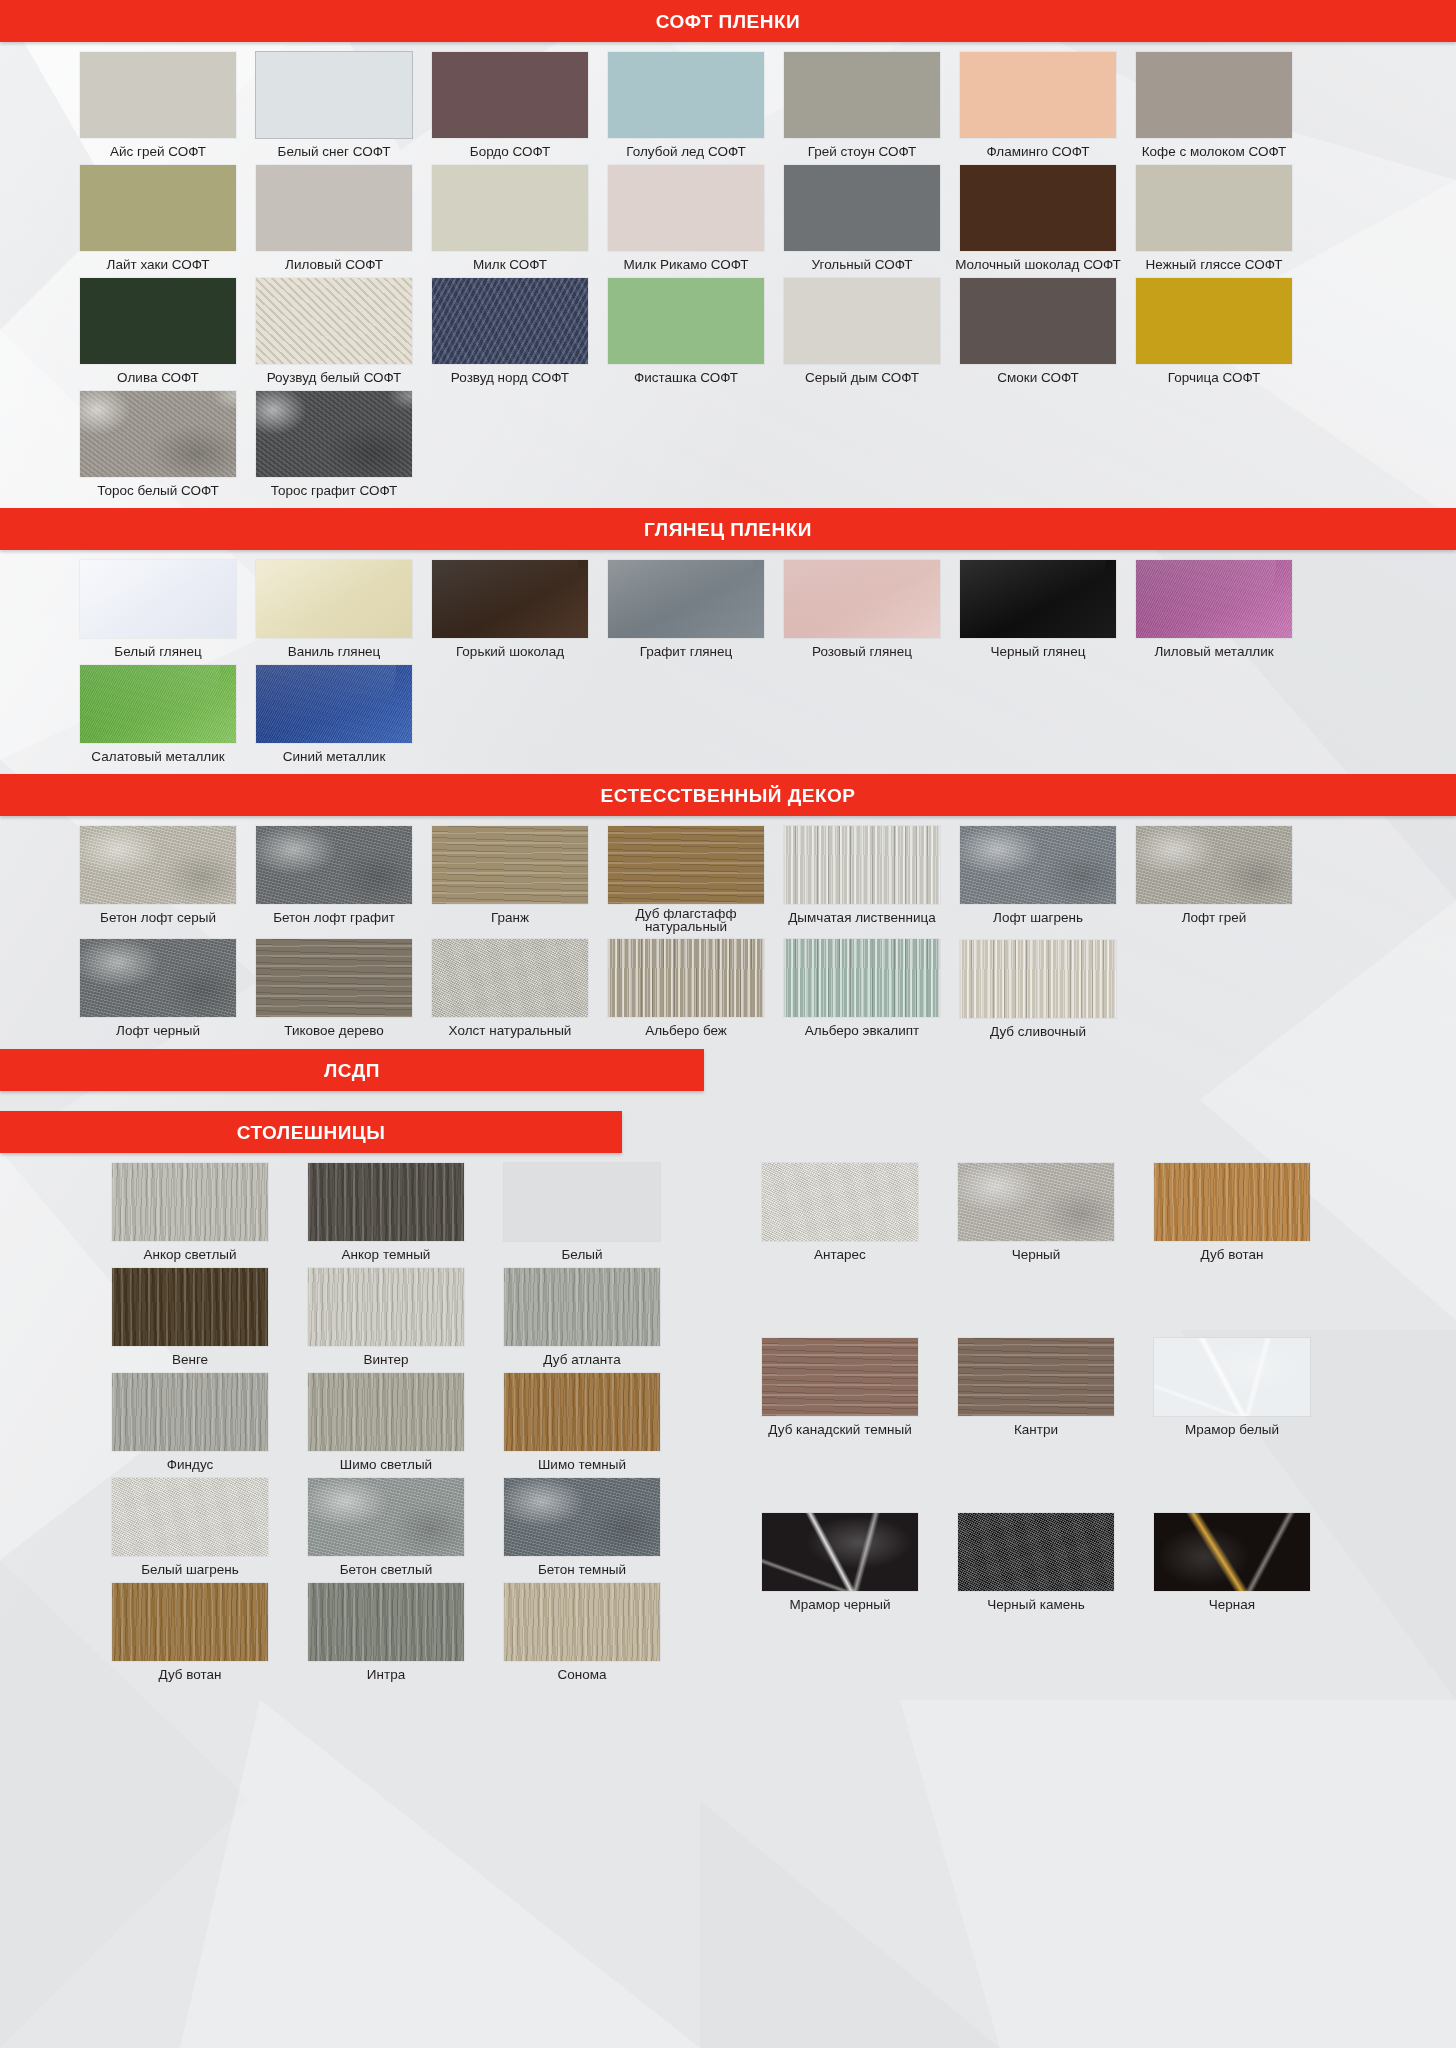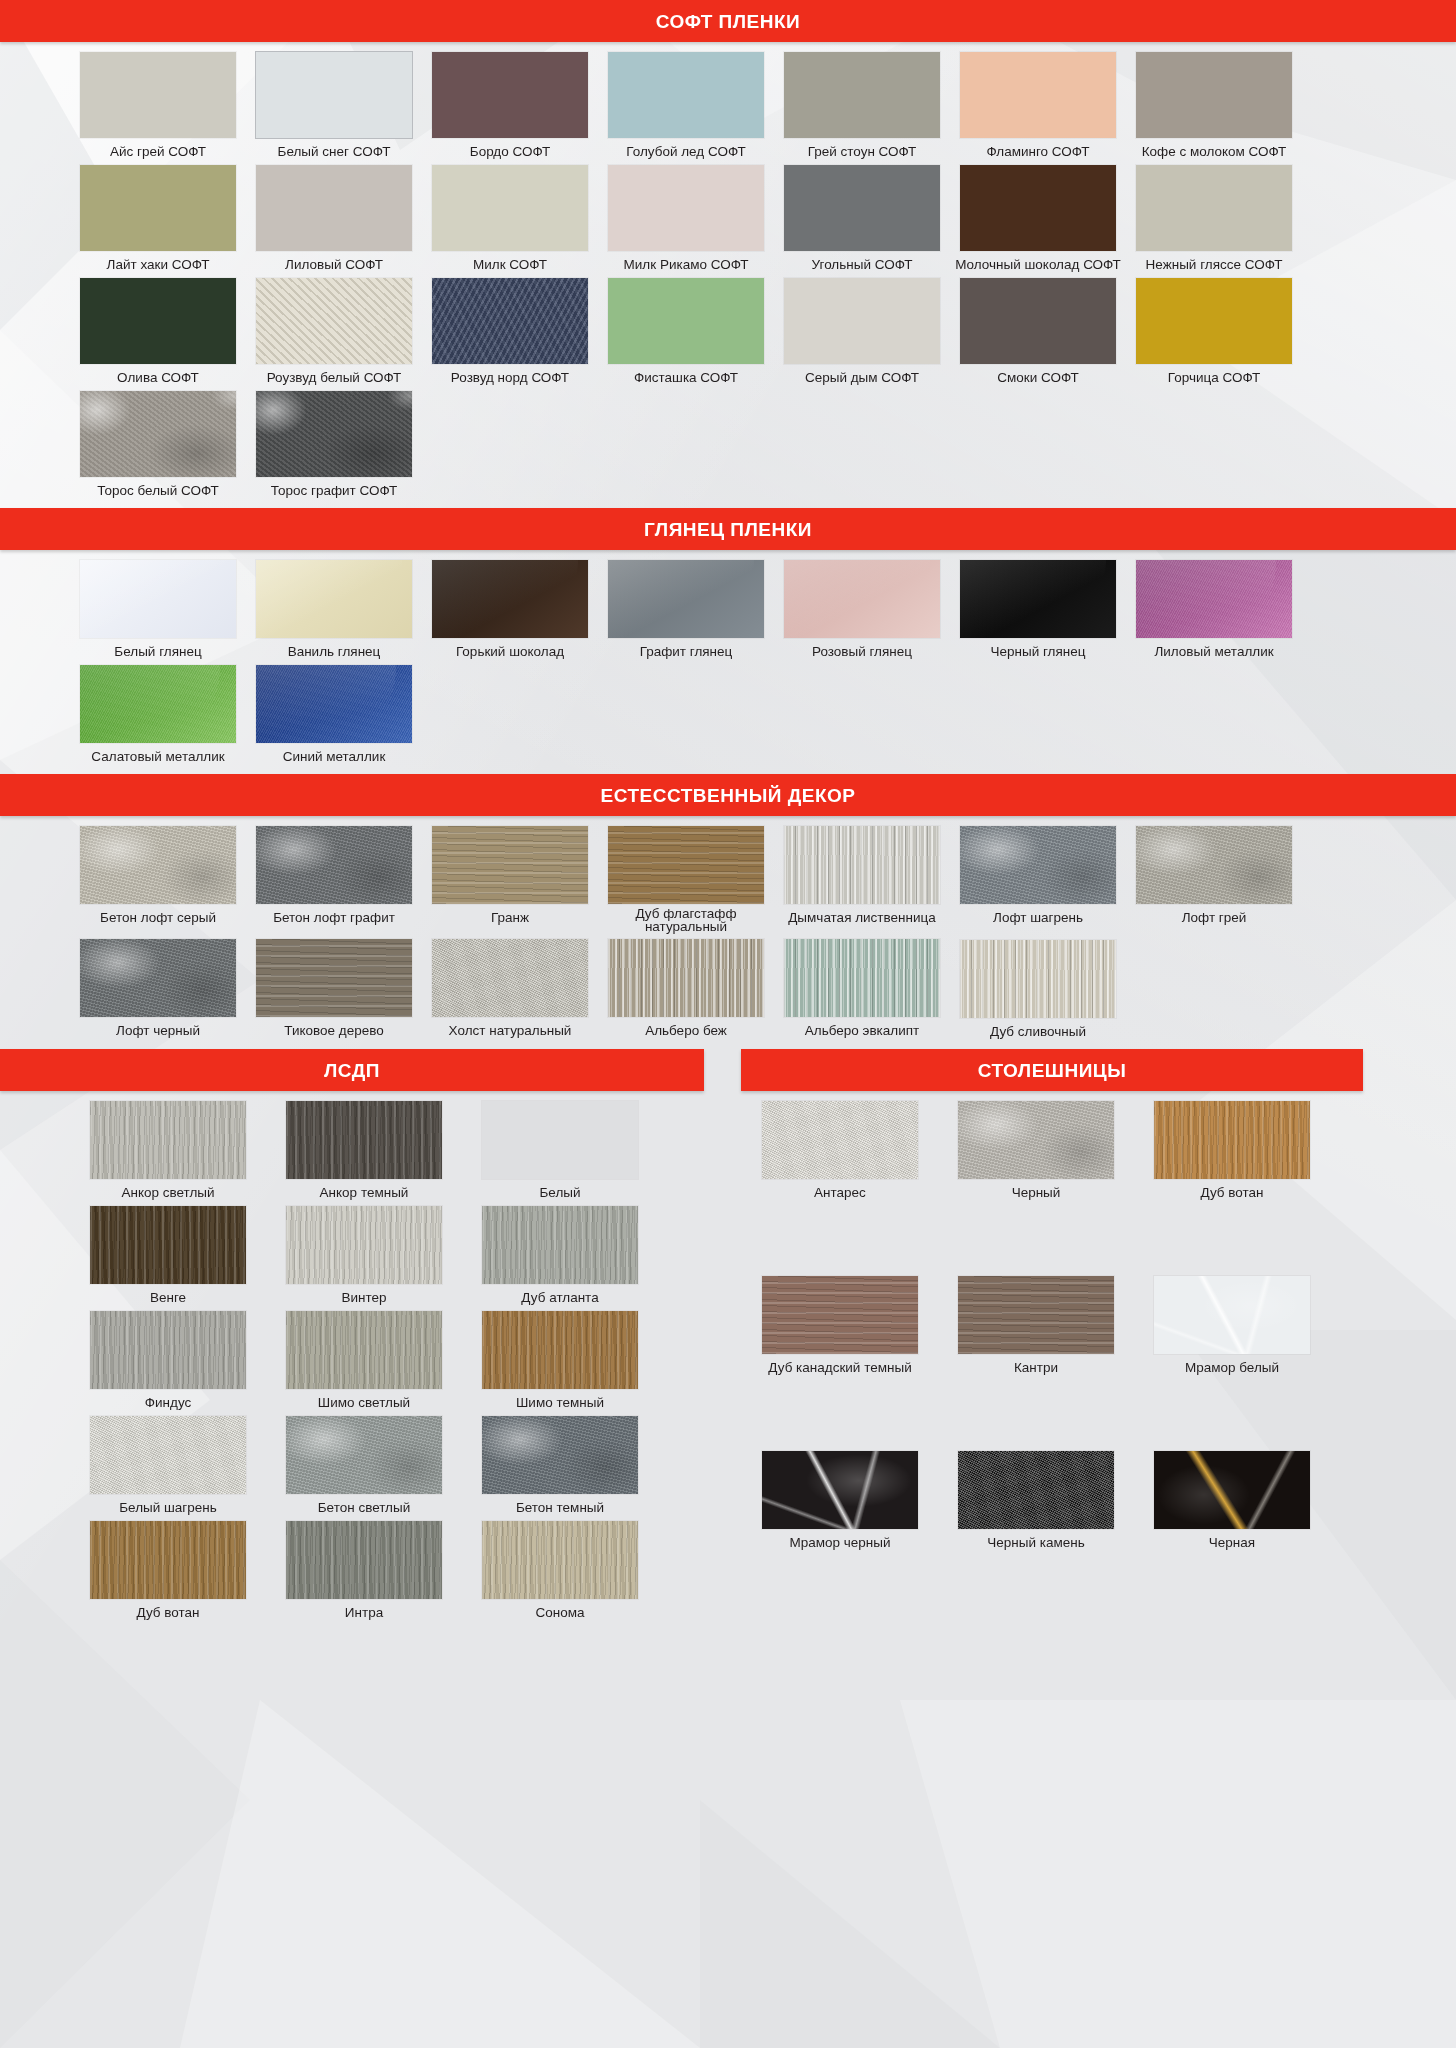--- a/index.html
+++ b/index.html
@@ -32,21 +32,21 @@
     background:#ee2d1c;
     color:#ffffff;
     text-align:center;
     font-weight:bold;
     letter-spacing:.5px;
     font-size:19px;
     line-height:1;
     padding:12px 0 11px;
     box-shadow:0 2px 3px rgba(0,0,0,.18);
   }
-  .bar-row{display:flex;gap:37px;}
+  .bar-row{display:flex;gap:20px;flex-direction:column;}
   .bar-row .bar{flex:0 0 auto;}
   .bar.half-left{width:704px;}
   .bar.half-right{width:622px;}
 
   
   .grid{
     display:flex;
     flex-wrap:wrap;
     padding:10px 70px 4px 70px;
     box-sizing:border-box;
@@ -405,21 +405,21 @@
         </div>
     </div>
 
     <div class="bar-row">
       <div class="bar half-left">ЛСДП</div>
       <div class="bar half-right">СТОЛЕШНИЦЫ</div>
     </div>
 
     <div style="display:flex">
 
-      <div class="grid" style="width:728px;padding-left:70px;padding-right:14px">
+      <div class="grid" style="width:728px;padding-left:92px;padding-right:14px">
         <div class="cell" style="width:196px">
             <div class="sw tx-wood" style="background:#bdbcb4"></div>
             <div class="cap">Анкор светлый</div>
           </div>
         <div class="cell" style="width:196px">
             <div class="sw tx-wood" style="background:#4f4a44"></div>
             <div class="cap">Анкор темный</div>
           </div>
         <div class="cell" style="width:196px">
             <div class="sw" style="background:#dedfe1"></div>

